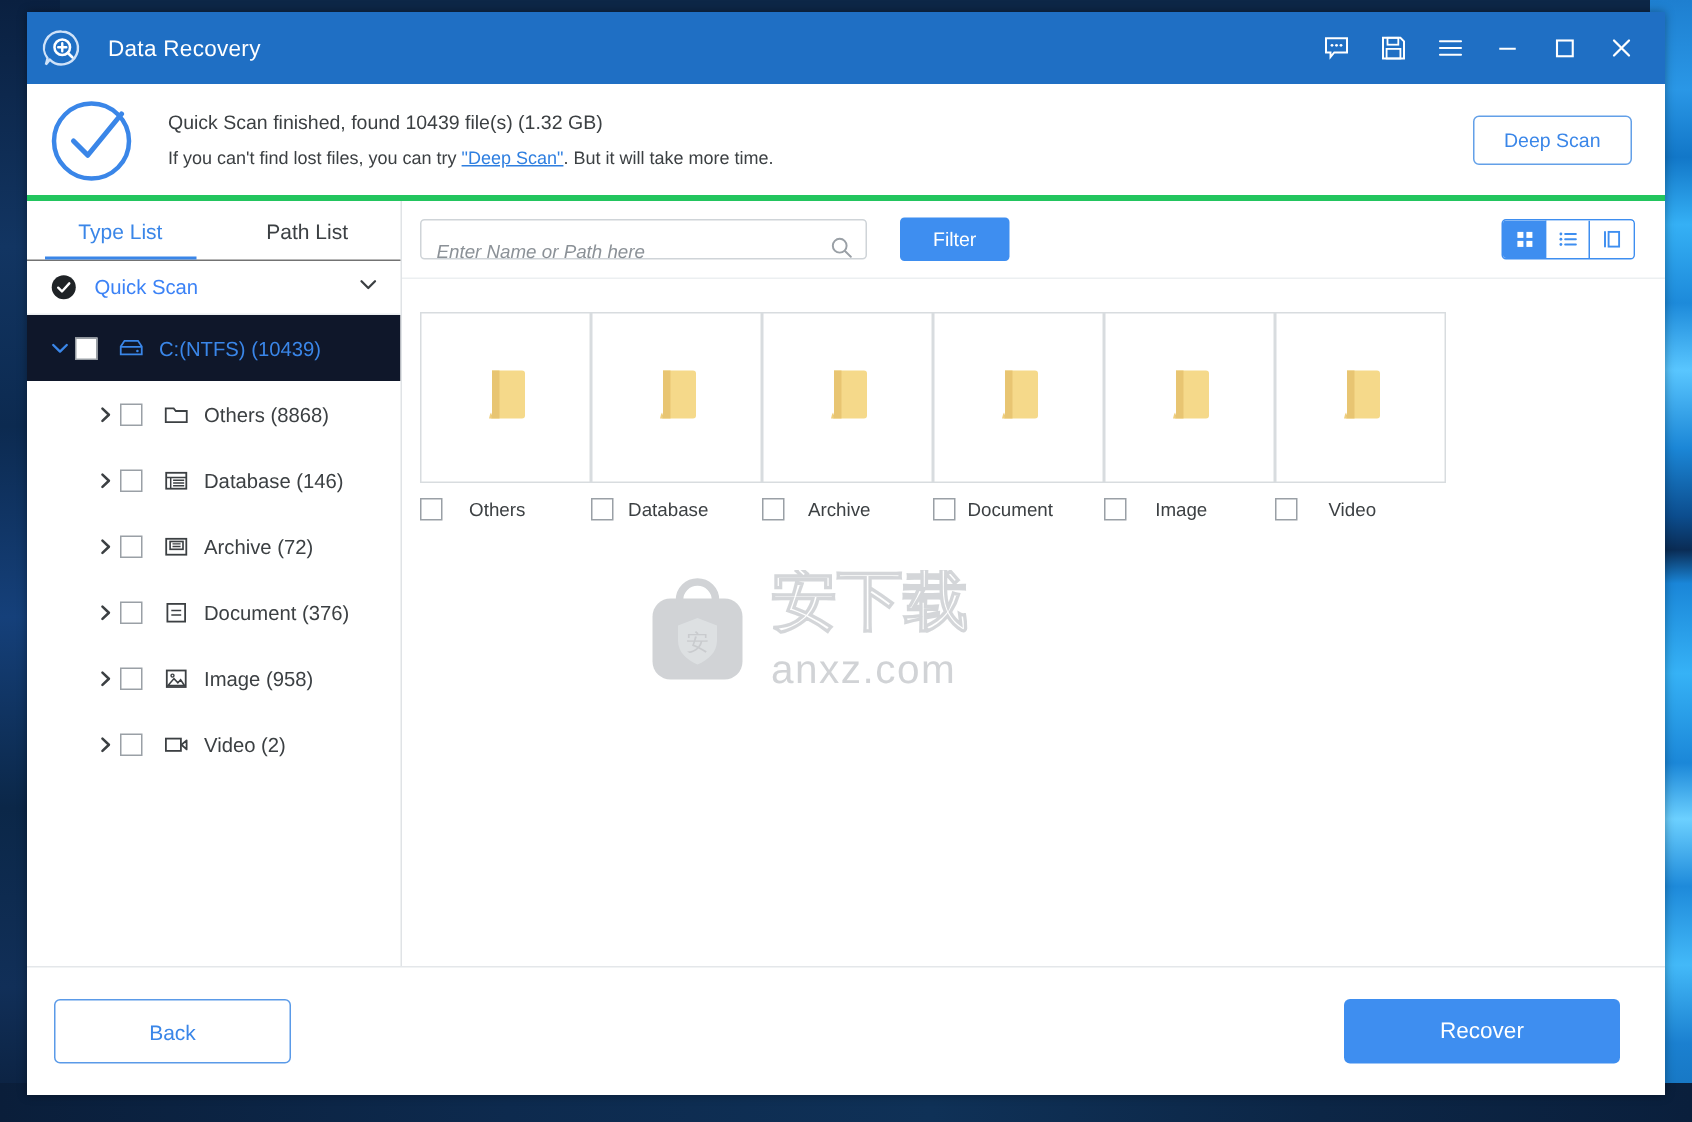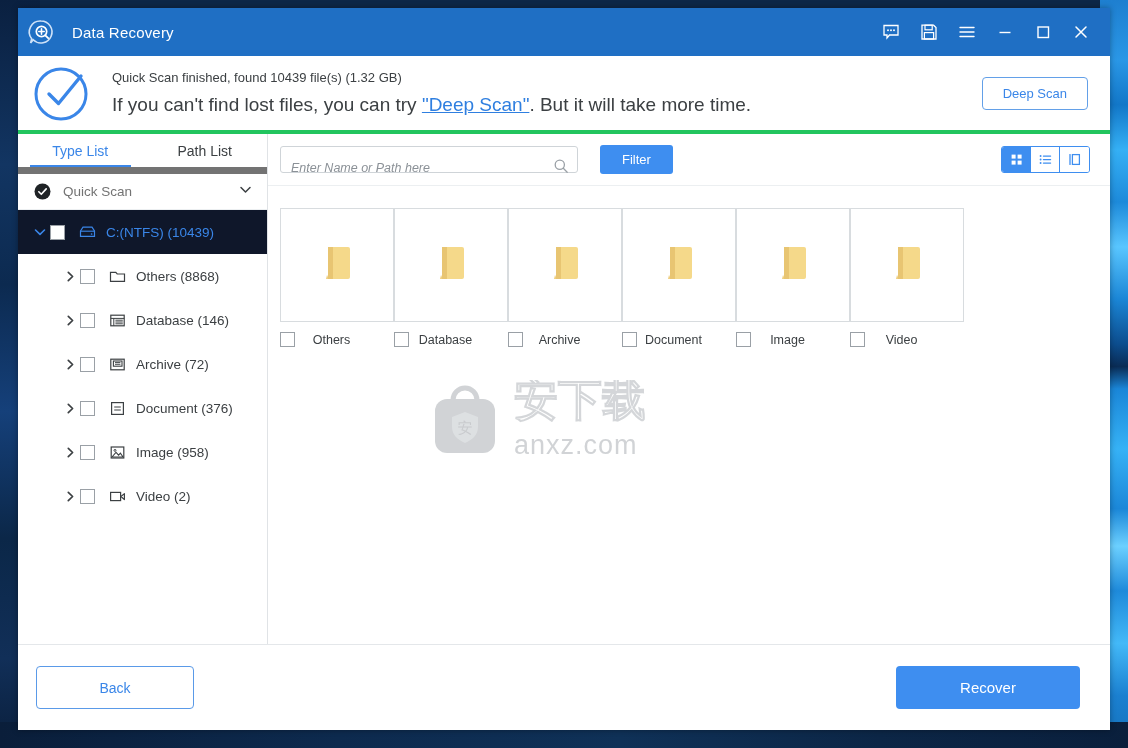--- a/index.html
+++ b/index.html
@@ -71,54 +71,54 @@
     background: #ffffff;
     display: flex; align-items: center;
     border-bottom: 4px solid #22c55e;
     padding: 0 22px 0 8px;
   }
   .check-circle { width: 72px; flex: 0 0 72px; display: flex; justify-content: center; }
   .status-texts { flex: 1 1 auto; padding-left: 14px; }
   .status-line1 {
     font-size: 13px; color: #3c4043; margin-bottom: 9px;
   }
-  .status-line2 { font-size: 19px; color: #3c4043; }
+  .status-line2 { font-size: 12px; color: #3c4043; }
   .deep-link { color: #2f7fe0; text-decoration: underline; cursor: pointer; }
   .deep-scan-btn {
     flex: 0 0 auto;
     border: 1px solid #63a0e8; border-radius: 4px;
     color: #3a86e8; background: #fff;
     font-size: 13px; padding: 8px 20px; cursor: pointer;
   }
   
   .body-row { flex: 1 1 auto; display: flex; min-height: 0; }
   
   .sidebar {
     width: 250px; flex: 0 0 250px;
     border-right: 1px solid #e0e3e6;
     display: flex; flex-direction: column;
     background: #fff;
   }
-  .tabs { display: flex; height: 40px; flex: 0 0 40px; border-bottom: 7px solid #737373; }
+  .tabs { display: flex; height: 40px; flex: 0 0 40px; border-bottom: 1px solid #737373; }
   .tab {
     flex: 1 1 50%; display: flex; align-items: center; justify-content: center;
     font-size: 14px; color: #3c4043; cursor: pointer; position: relative;
   }
   .tab.active { color: #3a86e8; }
   .tab.active::after {
     content: ""; position: absolute; left: 12px; right: 12px; bottom: 0;
     height: 2px; background: #3a86e8;
   }
   .scan-row {
     height: 36px; flex: 0 0 36px;
     display: flex; align-items: center; padding: 0 14px 0 16px;
     border-bottom: 1px solid #eceff1; cursor: pointer;
   }
   .scan-check { width: 17px; height: 17px; flex: 0 0 17px; margin-right: 12px; }
-  .scan-label { flex: 1 1 auto; font-size: 13.5px; color: #737373; }
+  .scan-label { flex: 1 1 auto; font-size: 13.5px; color: #3b82f6; }
   .tree { flex: 1 1 auto; overflow-y: auto; padding-bottom: 8px; }
   .tree-row {
     display: flex; align-items: center; height: 44px;
     padding-right: 10px; cursor: pointer; font-size: 13.5px; color: #3c4043;
   }
   .tree-row.root { background: #0f172a; padding-left: 12px; }
   .tree-row.child { padding-left: 42px; }
   .tree-row.root .tree-label { color: #3a86e8; }
   .caret { width: 20px; flex: 0 0 20px; display: flex; align-items: center; justify-content: center; }
   .cbox {

